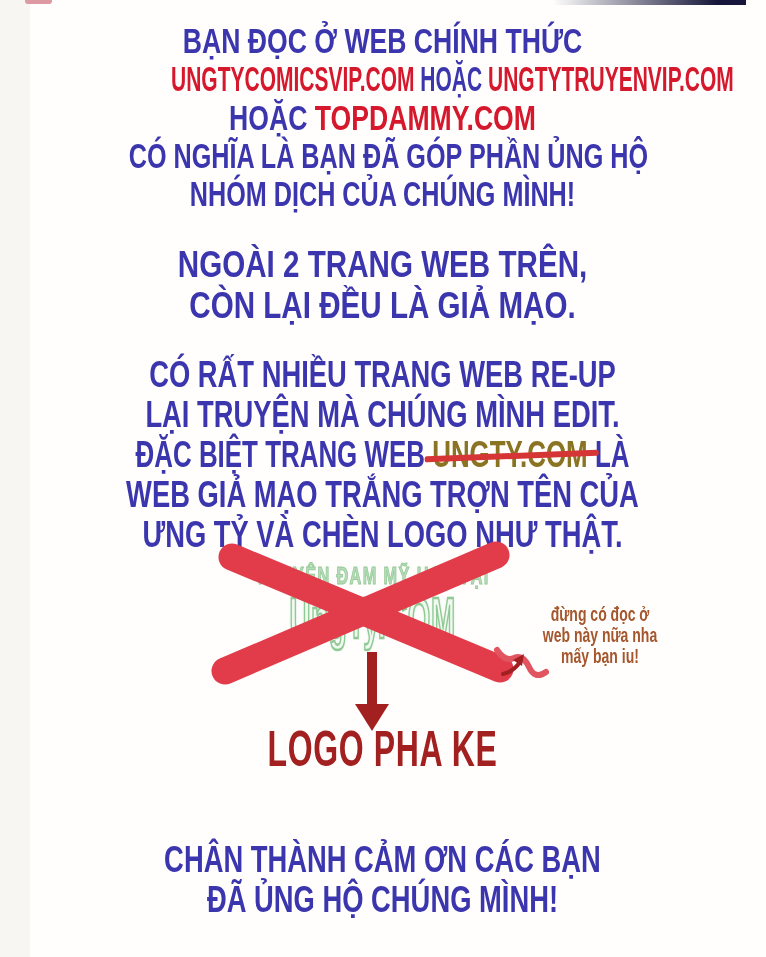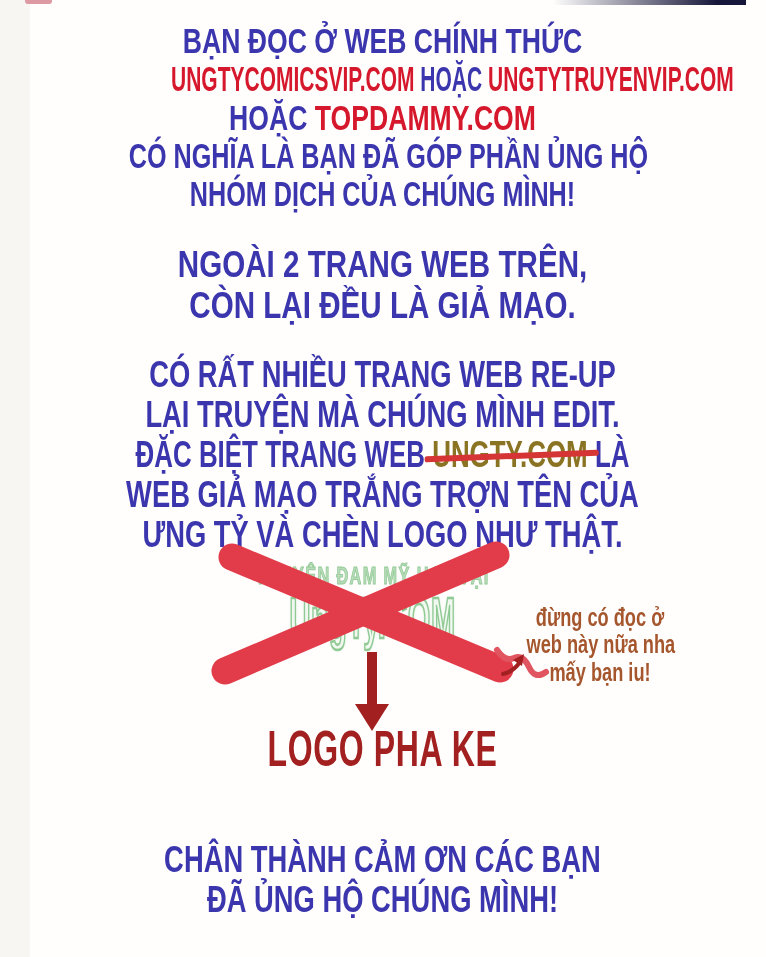--- a/index.html
+++ b/index.html
@@ -59,21 +59,21 @@
   }
   .logo-brand{
     top:586px;font-size:58px;color:#f0f8ef;
     -webkit-text-stroke:2.5px #8fc993;
     text-shadow:0 0 4px rgba(143,201,147,.55);
     letter-spacing:1px;
   }
 
   .handwritten{
     position:absolute;left:495px;top:604px;width:210px;
-    text-align:center;color:#a5562c;font-size:26px;line-height:1.05;
+    text-align:center;color:#a5562c;font-size:20px;line-height:1.05;
   }
   .handwritten .hline{white-space:nowrap;transform:scaleX(0.70);}
 
   .caption-fake{top:722px;font-size:50px;letter-spacing:1px;}
 
   .svg-overlay{position:absolute;left:0;top:0;pointer-events:none;}
 </style>
 </head>
 <body>
 

